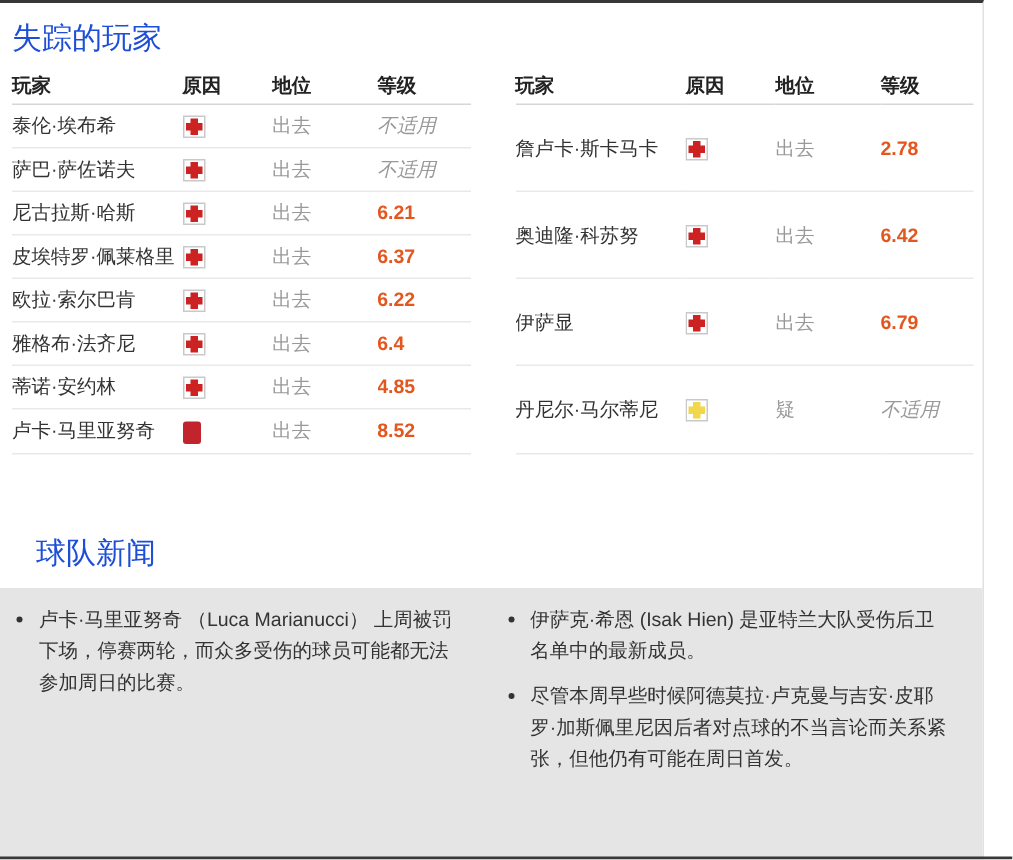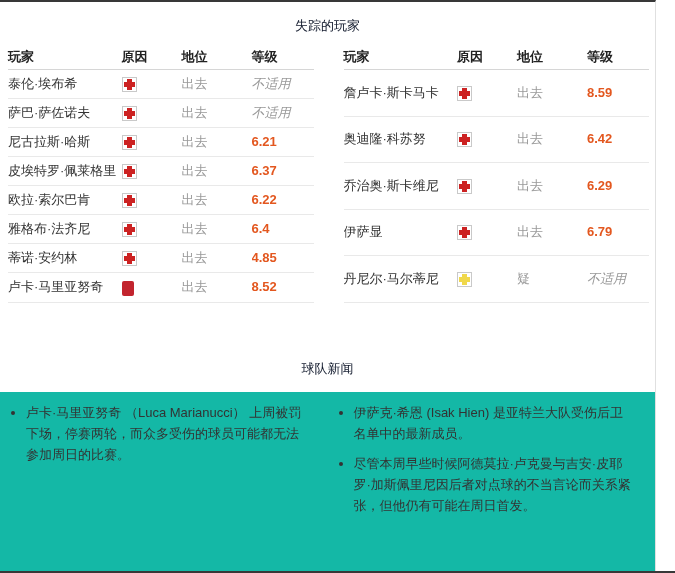--- a/index.html
+++ b/index.html
@@ -17,21 +17,21 @@
     overflow:hidden;
   }
   .panel{
     width:656px;height:573px;
     border-top:2px solid var(--accent-border);
     border-right:1px solid #e0e0e0;
     display:flex;flex-direction:column;
   }
   h2.section-title{
     margin:0;padding:14px 8px 10px;
-    font-size:13px;line-height:20px;font-weight:normal;color:#0f172a;text-align:center;
+    font-size:20px;line-height:20px;font-weight:normal;color:#1d4ed8;
   }
   h2.section-title.second{padding:43px 24px 12px;line-height:22px;}
   .tables{display:flex;gap:30px;padding:0 6px 12px 8px;}
   table.mp{flex:1 1 0;border-collapse:collapse;table-layout:fixed;}
   col.c-player{width:auto;}
   col.c-reason{width:60px;}
   col.c-status{width:70px;}
   col.c-rating{width:62px;}
   table.mp th{
     text-align:left;font-size:13px;line-height:16px;color:#222;
@@ -48,21 +48,21 @@
   .ricon{display:inline-block;width:15px;height:15px;position:relative;vertical-align:middle;}
   .ricon.injury,.ricon.doubt{background:#fff;border:1px solid #c9c9c9;}
   .ricon.injury::before,.ricon.doubt::before{
     content:"";position:absolute;left:4px;top:1px;width:5px;height:11px;background:var(--cross-red);
   }
   .ricon.injury::after,.ricon.doubt::after{
     content:"";position:absolute;top:4px;left:1px;height:5px;width:11px;background:var(--cross-red);
   }
   .ricon.doubt::before,.ricon.doubt::after{background:var(--cross-yellow);}
   .ricon.red_card{width:12px;height:15px;background:var(--red-card);border-radius:2px;border:none;}
-  .news{flex:1;display:flex;background:#14b8a6;}
+  .news{flex:1;display:flex;background:#e5e5e5;}
   .news ul{
     flex:1 1 0;margin:0;padding:10px 20px 0 26px;list-style:disc;
   }
   .news li{
     margin:0 0 9px;font-size:13px;line-height:21px;color:#333;
   }
   .bottom-bar{
     position:absolute;left:0;right:0;bottom:0;height:2px;background:var(--accent-border);
   }
 </style>
@@ -154,33 +154,27 @@
           <th>原因</th>
           <th>地位</th>
           <th>等级</th>
         </tr>
       </thead>
       <tbody id="tbody-right">
           <tr>
     <td class="c-player"><span class="pname">詹卢卡·斯卡马卡</span></td>
     <td class="c-reason"><span class="ricon injury"></span></td>
     <td class="c-status">出去</td>
-    <td class="c-rating"><span class="rating">8.59</span></td>
+    <td class="c-rating"><span class="rating">2.78</span></td>
   </tr>
           <tr>
     <td class="c-player"><span class="pname">奥迪隆·科苏努</span></td>
     <td class="c-reason"><span class="ricon injury"></span></td>
     <td class="c-status">出去</td>
     <td class="c-rating"><span class="rating">6.42</span></td>
-  </tr>
-          <tr>
-    <td class="c-player"><span class="pname">乔治奥·斯卡维尼</span></td>
-    <td class="c-reason"><span class="ricon injury"></span></td>
-    <td class="c-status">出去</td>
-    <td class="c-rating"><span class="rating">6.29</span></td>
   </tr>
           <tr>
     <td class="c-player"><span class="pname">伊萨显</span></td>
     <td class="c-reason"><span class="ricon injury"></span></td>
     <td class="c-status">出去</td>
     <td class="c-rating"><span class="rating">6.79</span></td>
   </tr>
           <tr>
     <td class="c-player"><span class="pname">丹尼尔·马尔蒂尼</span></td>
     <td class="c-reason"><span class="ricon doubt"></span></td>

